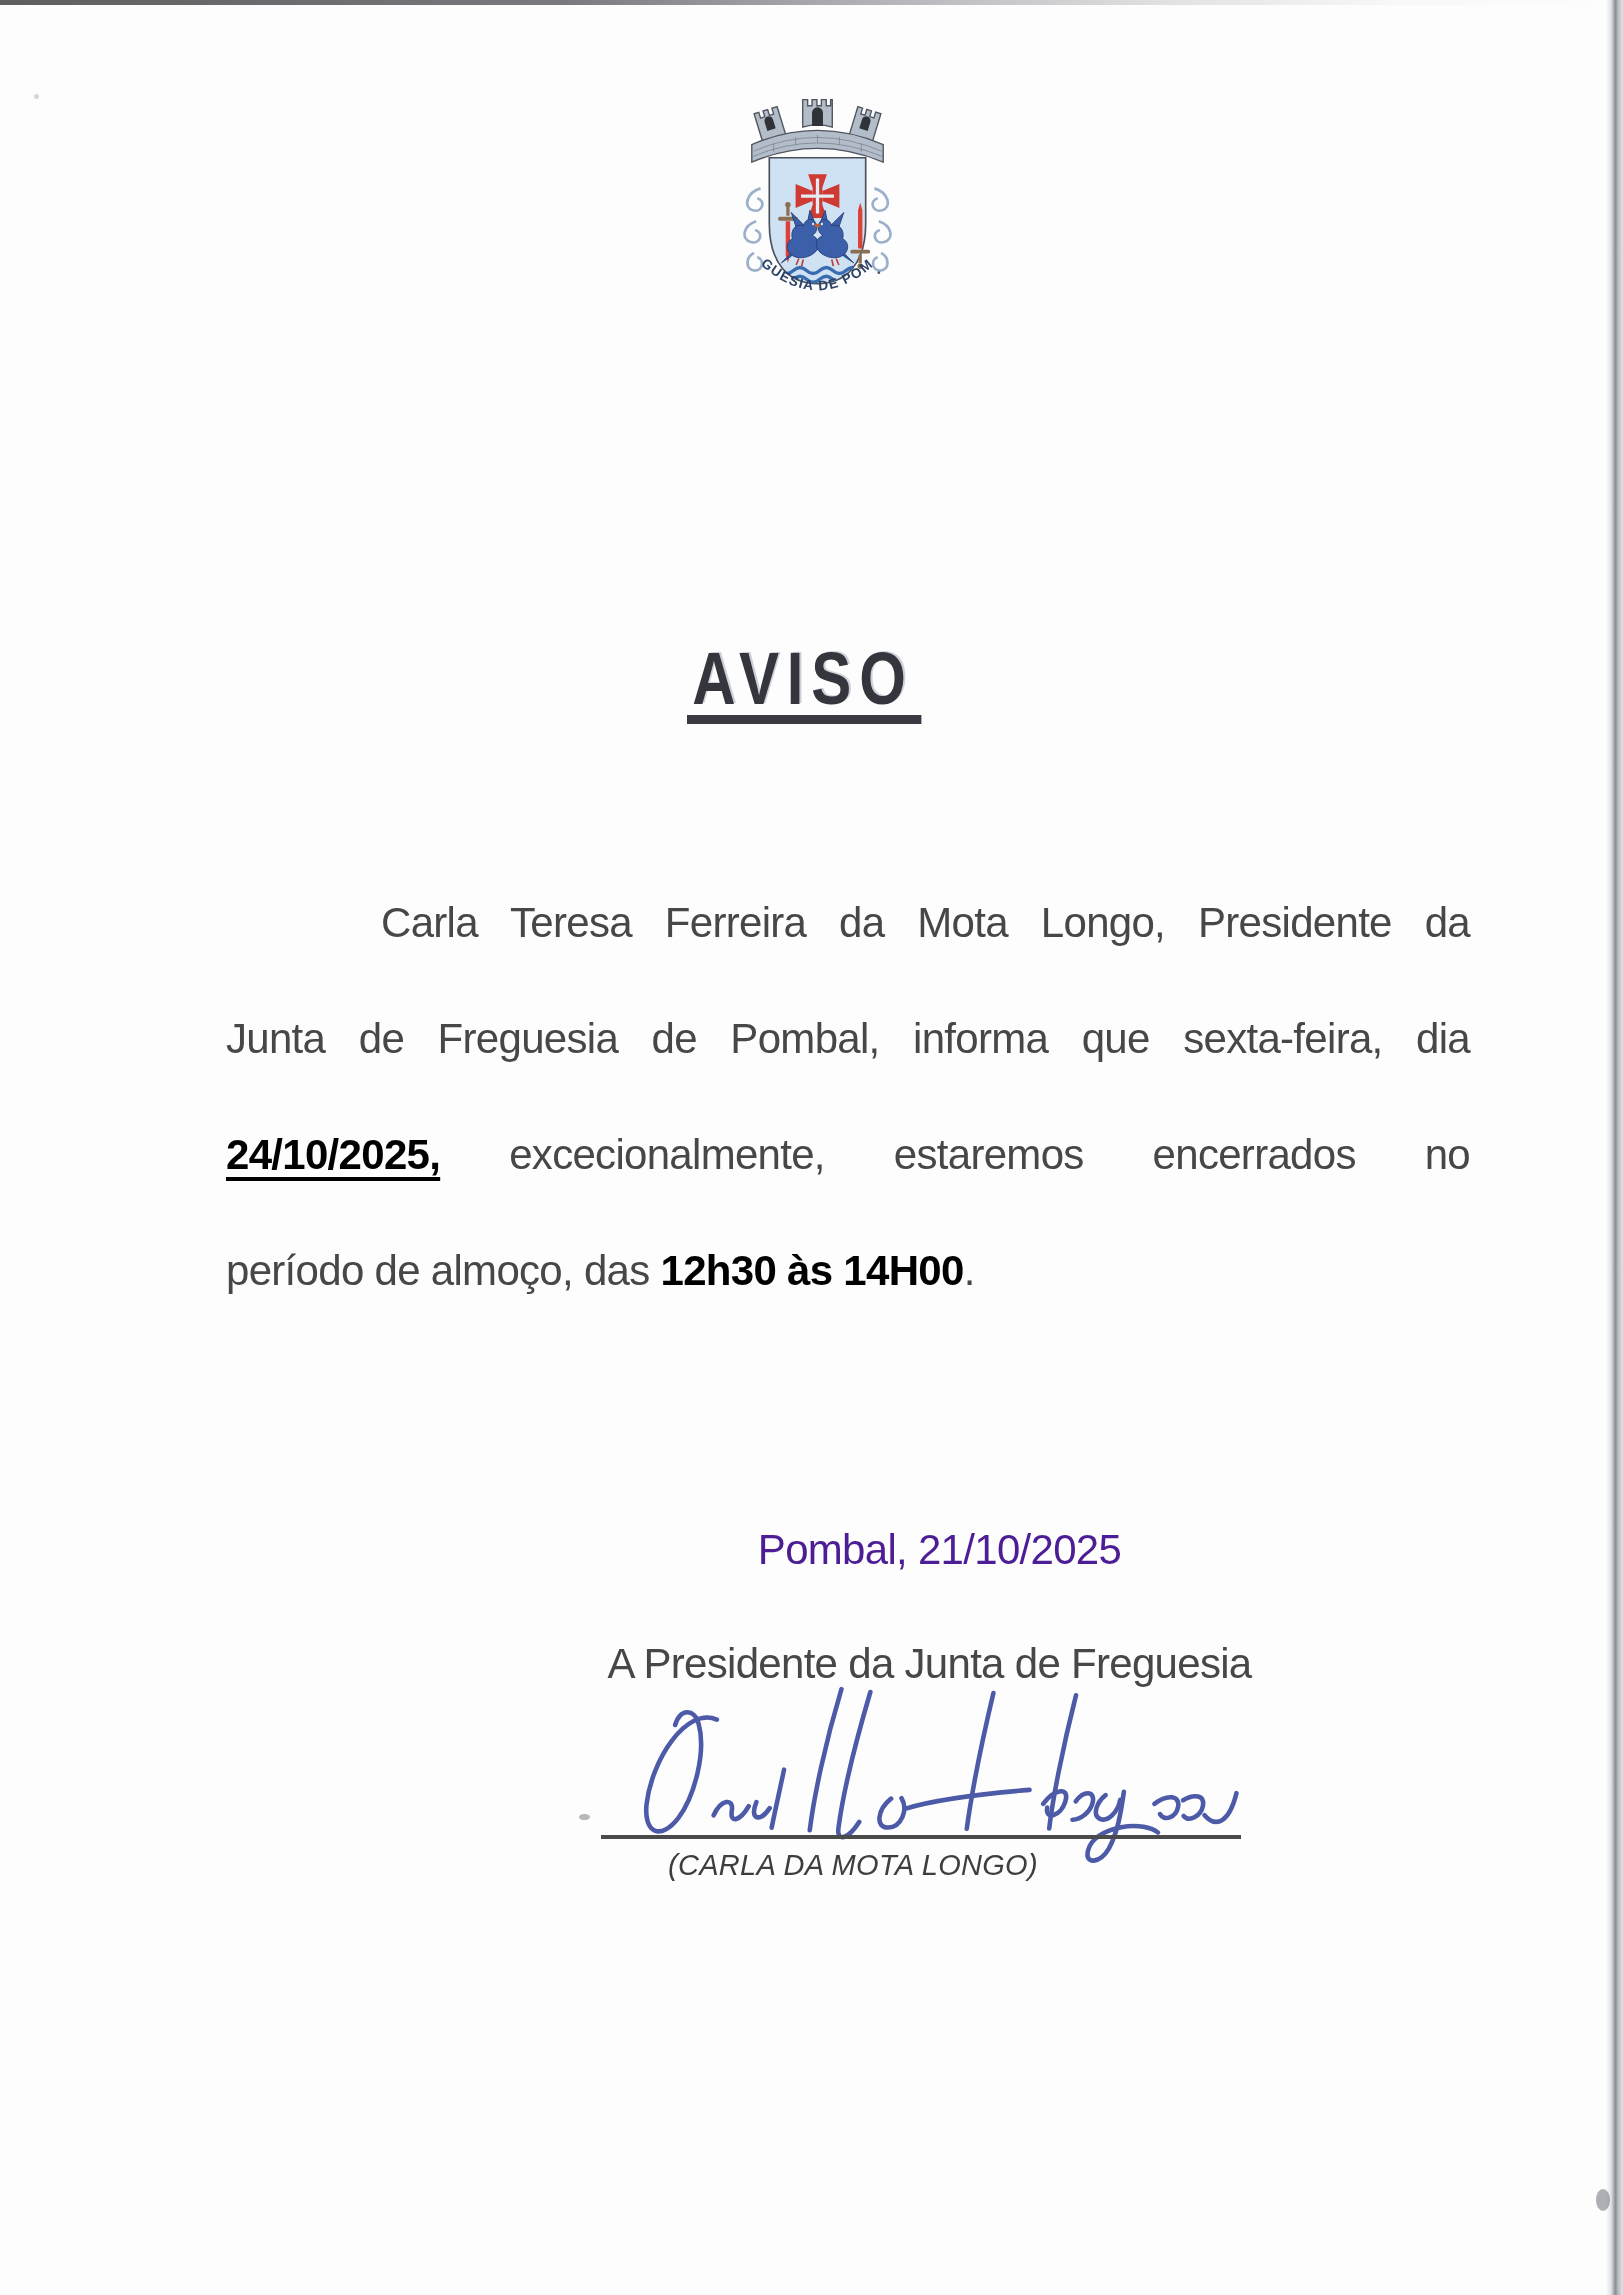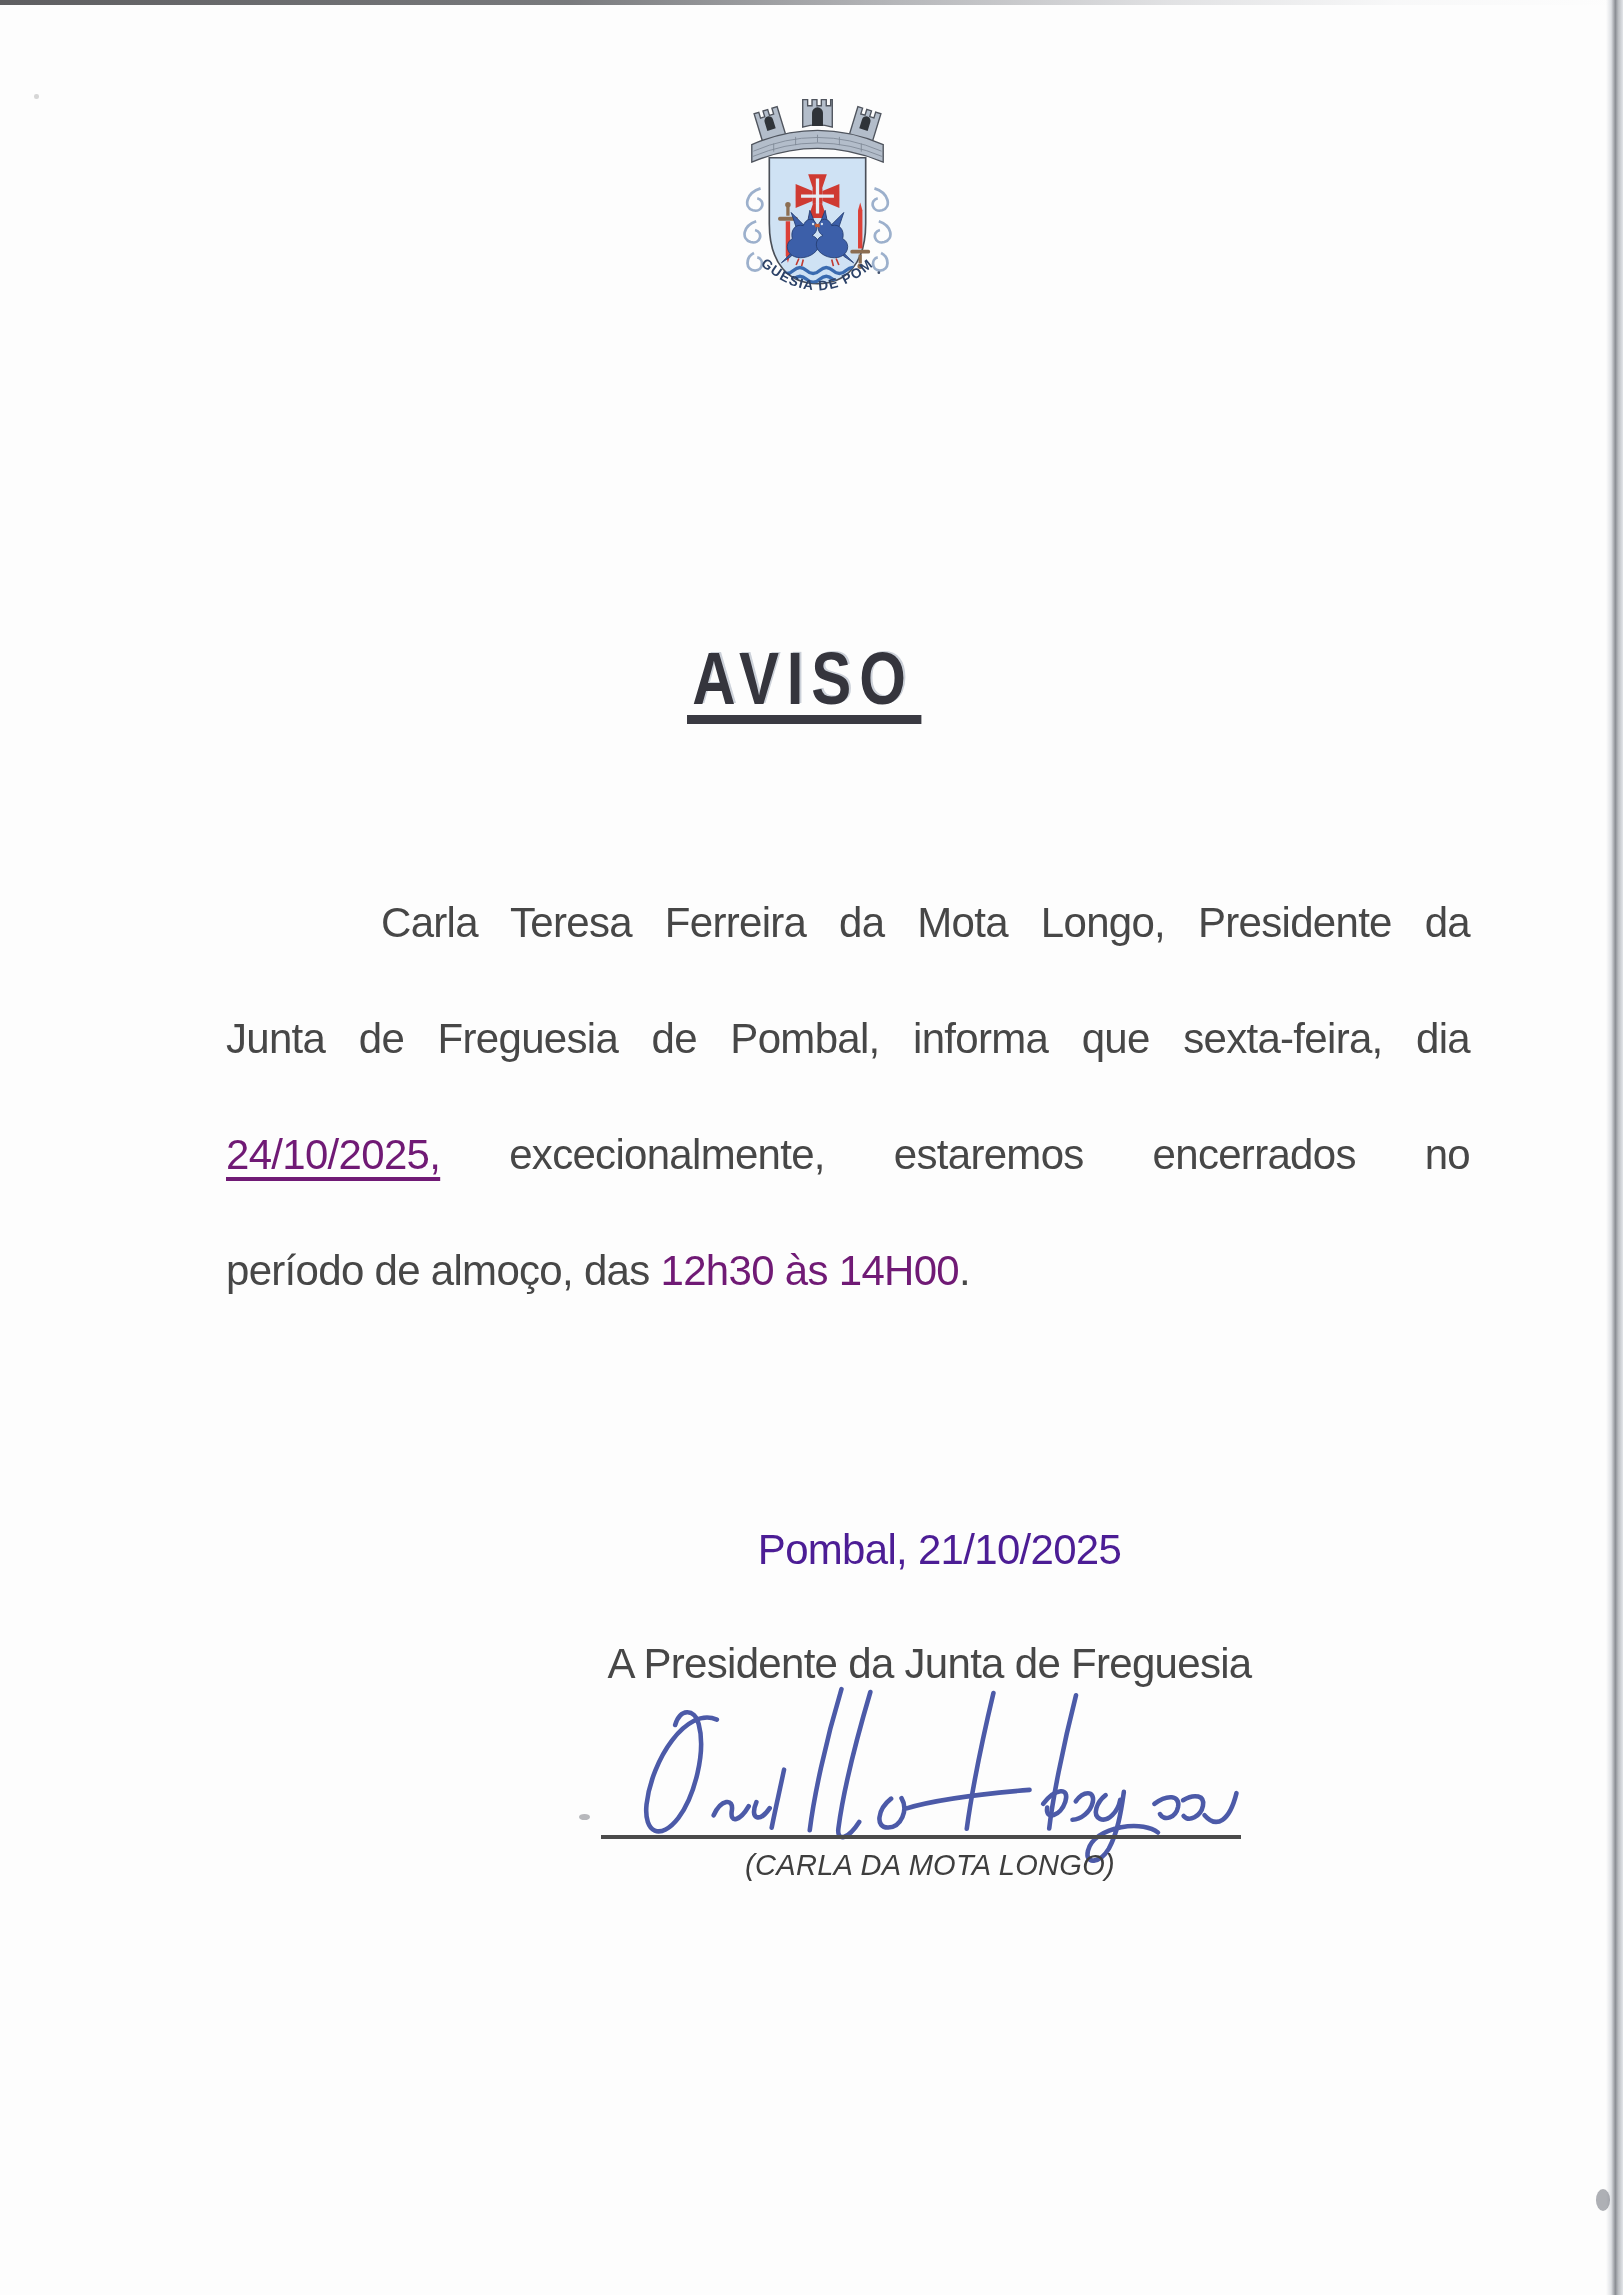--- a/index.html
+++ b/index.html
@@ -51,38 +51,38 @@
   }
 
   
   .para { position:absolute; left:226px; top:865px; width:1244px; }
   .line {
     height:116px; line-height:116px; font-size:42px; letter-spacing:-0.7px;
     color:#474747; 
   }
   .line.justify { text-align:justify; text-align-last:justify; }
   .line.indent { padding-left:155px; }
-  .seg-bold { font-weight:normal; color:#701a75; }
+  .seg-bold { font-weight:bold; color:#000000; }
   .seg-underline {
     text-decoration:underline; text-decoration-thickness:3.9px; text-underline-offset:7.9px;
   }
 
   .dateline {
     position:absolute; left:612px; top:1526px; width:655px; text-align:center;
     font-size:42px; letter-spacing:-0.7px; color:#4c1d95;
   }
   .closing {
     position:absolute; left:602px; top:1640px; width:655px; text-align:center;
     font-size:42px; letter-spacing:-0.7px; color:#474747;
   }
 
   .signature { position:absolute; left:609px; top:1669px; width:641px; height:216px; }
   .sigline { position:absolute; left:601px; top:1835px; width:640px; height:3.9px; background:#4b4b4b; }
   .printed-name {
-    position:absolute; left:668px; top:1849px; width:524px; text-align:center;
+    position:absolute; left:668px; top:1849px; width:524px; 
     font-size:29px; font-style:italic; color:#3e3e3e; letter-spacing:0.3px;
   }
 </style>
 </head>
 <body>
 
 <div class="page">
 
   <div class="scan-top"></div>
   <div class="scan-right"></div>

